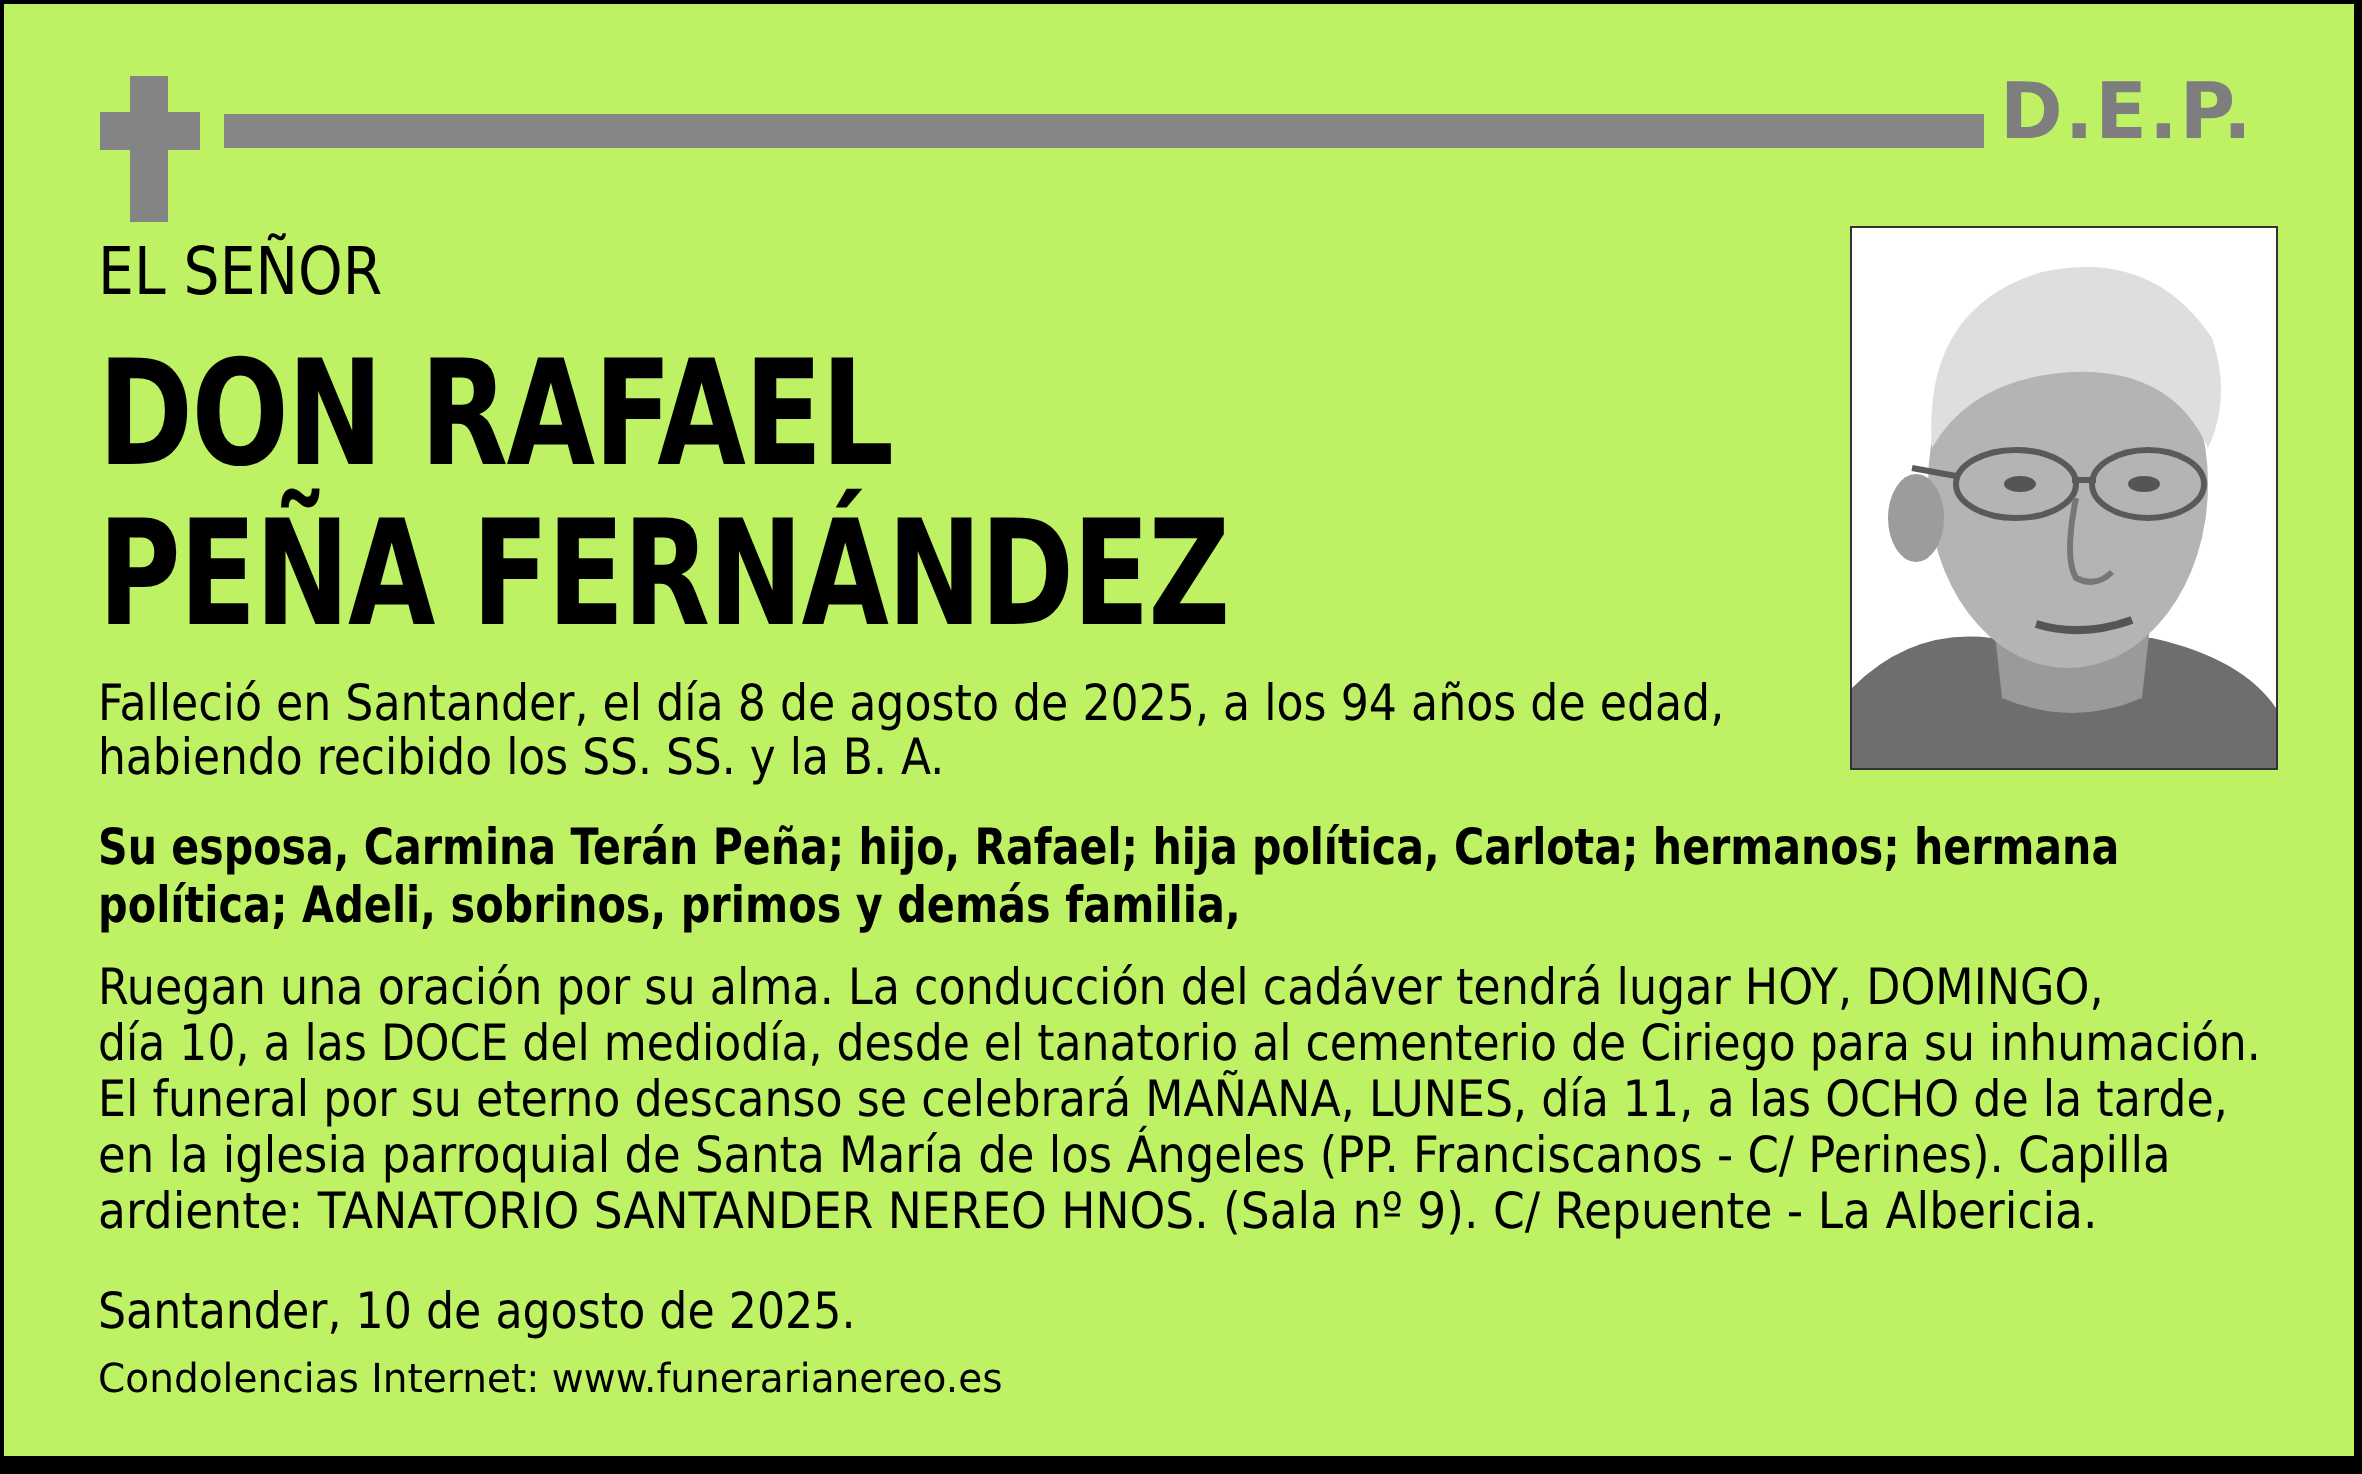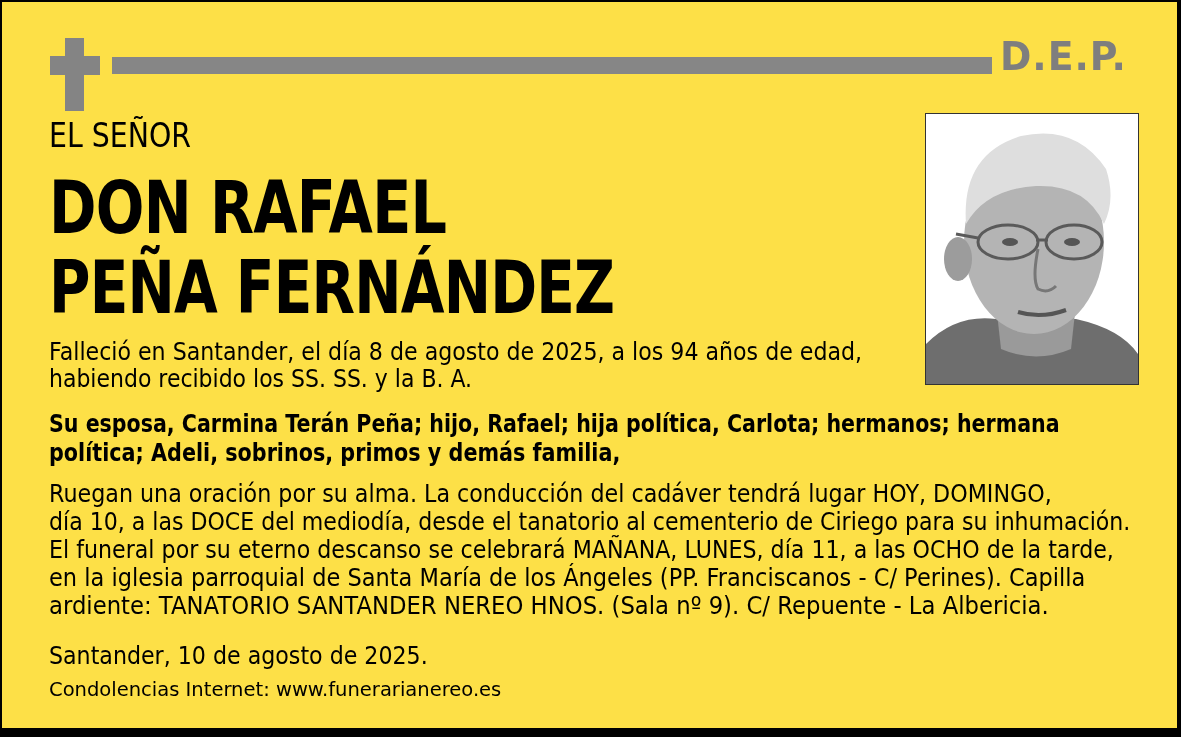--- a/index.html
+++ b/index.html
@@ -2,21 +2,21 @@
 <html><head>
 <meta charset="utf-8">
 <style>
   html, body { margin: 0; padding: 0; background: #ffffff; }
   body { width: 1181px; height: 737px; position: relative; overflow: hidden; }
   .frame {
     position: absolute; left: 0; top: 0; width: 1181px; height: 737px;
     box-sizing: border-box;
     border-top: 2px solid #000; border-left: 2px solid #000;
     border-right: 4px solid #000; border-bottom: 9px solid #000;
-    background: #fde047;
+    background: #bef264;
   }
   .cross-v { position: absolute; left: 63px; top: 36px; width: 19px; height: 73px; background: #848484; }
   .cross-h { position: absolute; left: 48px; top: 54px; width: 50px; height: 19px; background: #848484; }
   .rule { position: absolute; left: 110px; top: 55px; width: 880px; height: 17px; background: #868686; }
   .dep {
     position: absolute; left: 998px; top: 33px; height: 44px; line-height: 44px;
     font-family: "DejaVu Sans", sans-serif; font-weight: bold; font-size: 39px;
     color: #7e7e7e; white-space: nowrap; transform-origin: left top; letter-spacing: 1px;
   }
   .line {

